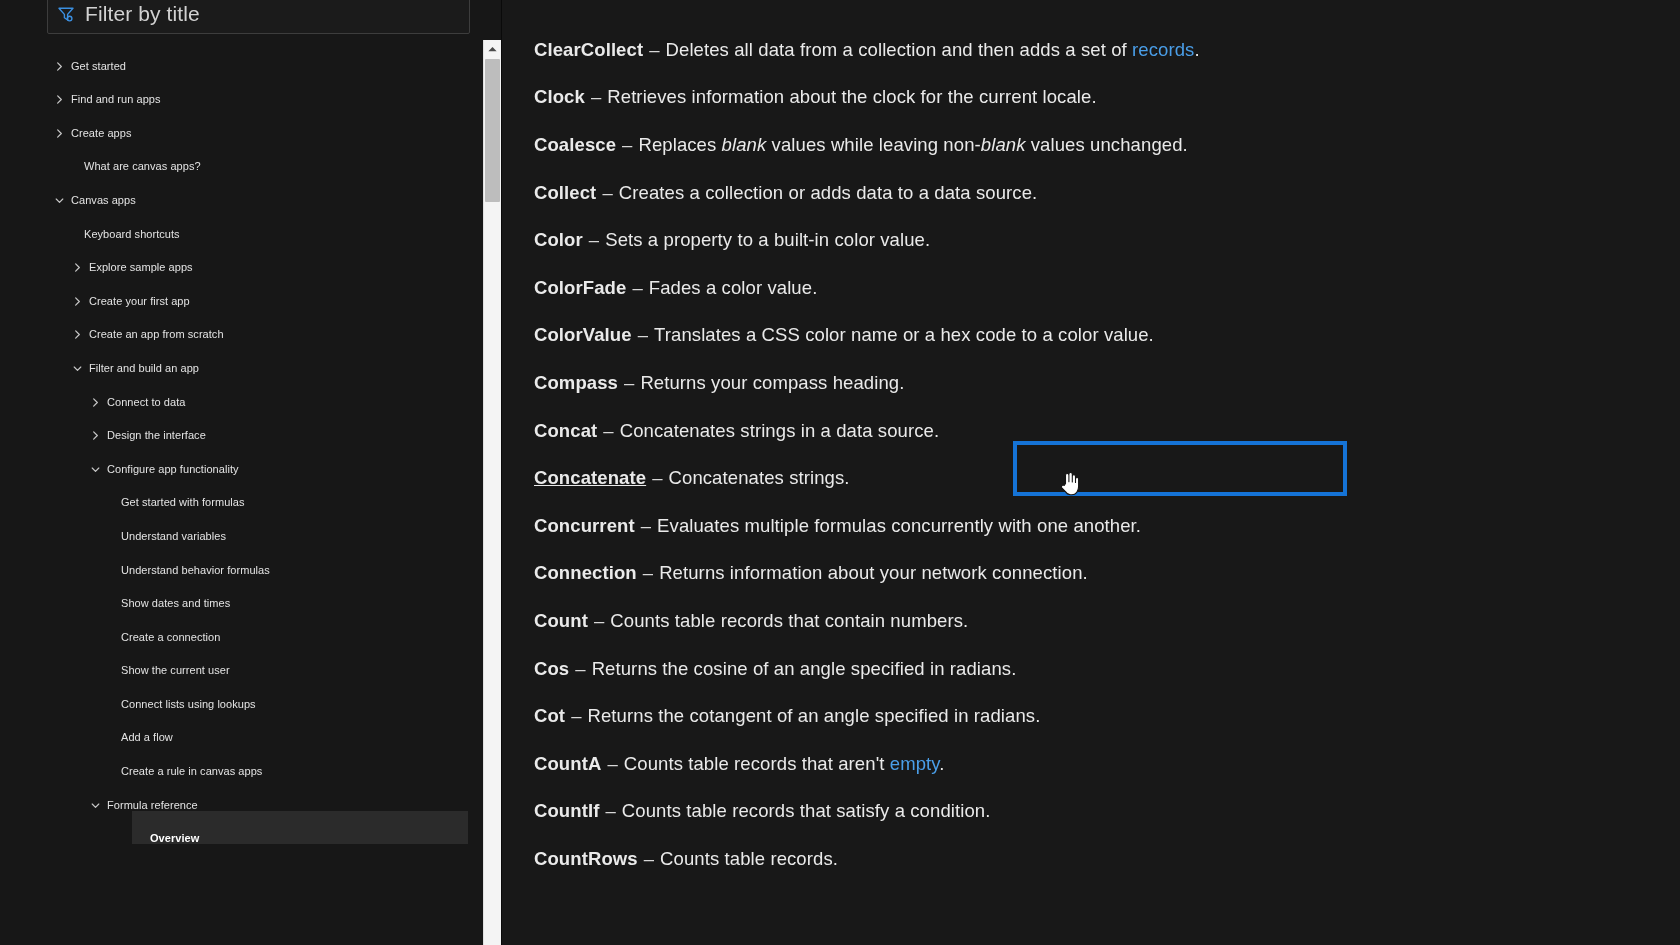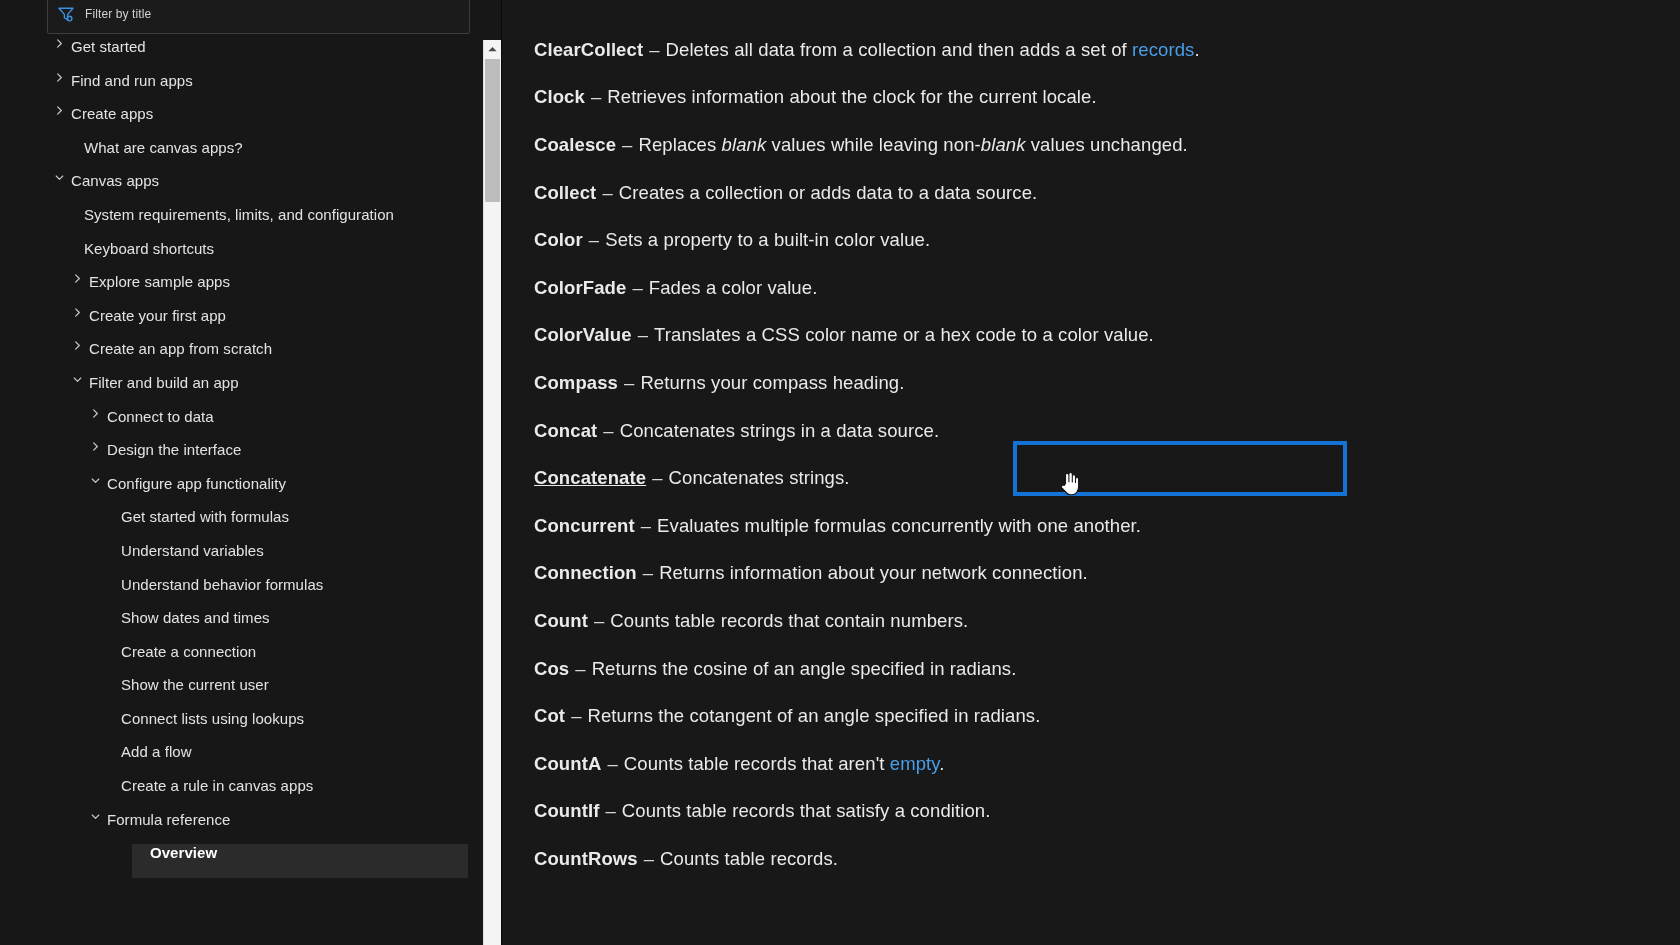--- a/index.html
+++ b/index.html
@@ -49,21 +49,21 @@
     padding: 0 8px;
     gap: 9px;
   }
   .filter-icon {
     width: 20px;
     height: 20px;
     display: block;
     flex: 0 0 auto;
   }
   .filter-placeholder {
-    font-size: 12px;
+    font-size: 21px;
     color: #d2d2d2;
     letter-spacing: 0.1px;
     white-space: nowrap;
   }
 
   .nav-scroll-area {
     position: absolute;
     left: 0;
     top: 38px;
     right: 0;
@@ -72,23 +72,23 @@
   }
 
   .nav-list {
     list-style: none;
     margin: 0;
     padding: 0;
   }
 
   .nav-item {
     display: flex;
-    align-items: flex-start;
+    align-items: flex-end;
     height: 33.6px;
-    font-size: 15px;
+    font-size: 11px;
     color: #e3e3e3;
     white-space: nowrap;
     cursor: pointer;
     letter-spacing: 0.05px;
   }
   .nav-item .chev {
     width: 14px;
     min-width: 14px;
     display: inline-flex;
     align-items: center;
@@ -271,24 +271,20 @@
             <span class="chev nospace"></span>
             <span>What are canvas apps?</span>
           </li>
           <li class="nav-item lvl0">
             <span class="chev">
               <svg viewBox="0 0 12 12" width="11" height="11">
                 <path d="M2.4 4.4 L6 8 L9.6 4.4" fill="none" stroke="currentColor" stroke-width="1.3" stroke-linecap="round" stroke-linejoin="round"></path>
               </svg>
             </span>
             <span>Canvas apps</span>
-          </li>
-          <li class="nav-item lvl1 leaf">
-            <span class="chev nospace"></span>
-            <span>System requirements, limits, and configuration</span>
           </li>
           <li class="nav-item lvl1 leaf">
             <span class="chev nospace"></span>
             <span>Keyboard shortcuts</span>
           </li>
           <li class="nav-item lvl1">
             <span class="chev">
               <svg viewBox="0 0 12 12" width="11" height="11">
                 <path d="M4 2 L8 6 L4 10" fill="none" stroke="currentColor" stroke-width="1.3" stroke-linecap="round" stroke-linejoin="round"></path>
               </svg>

